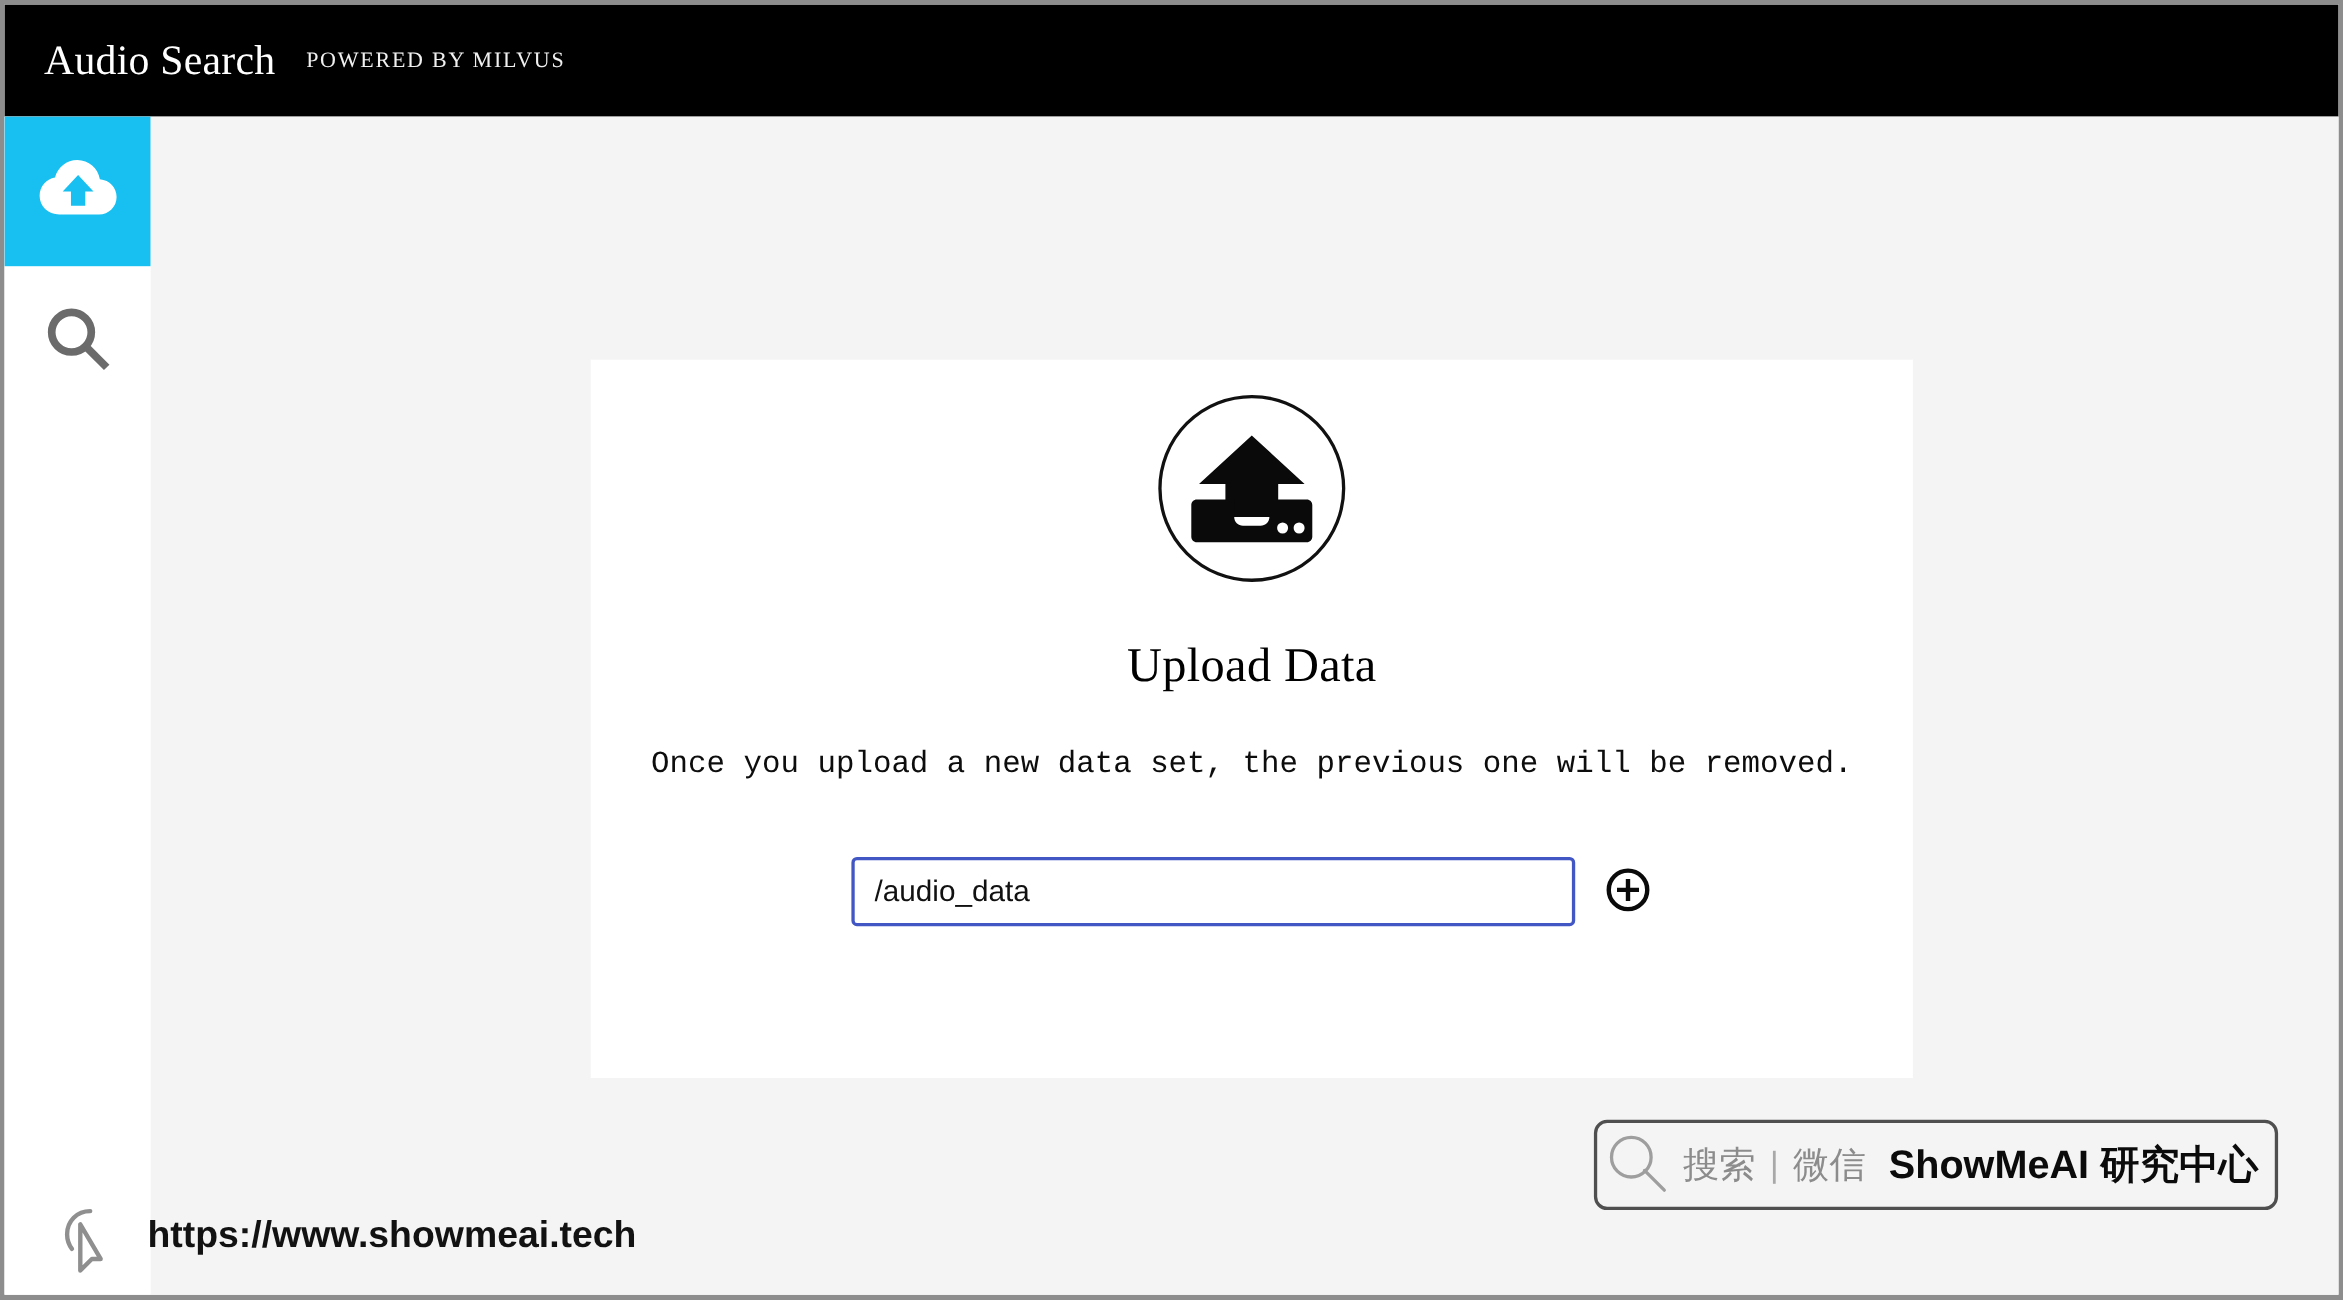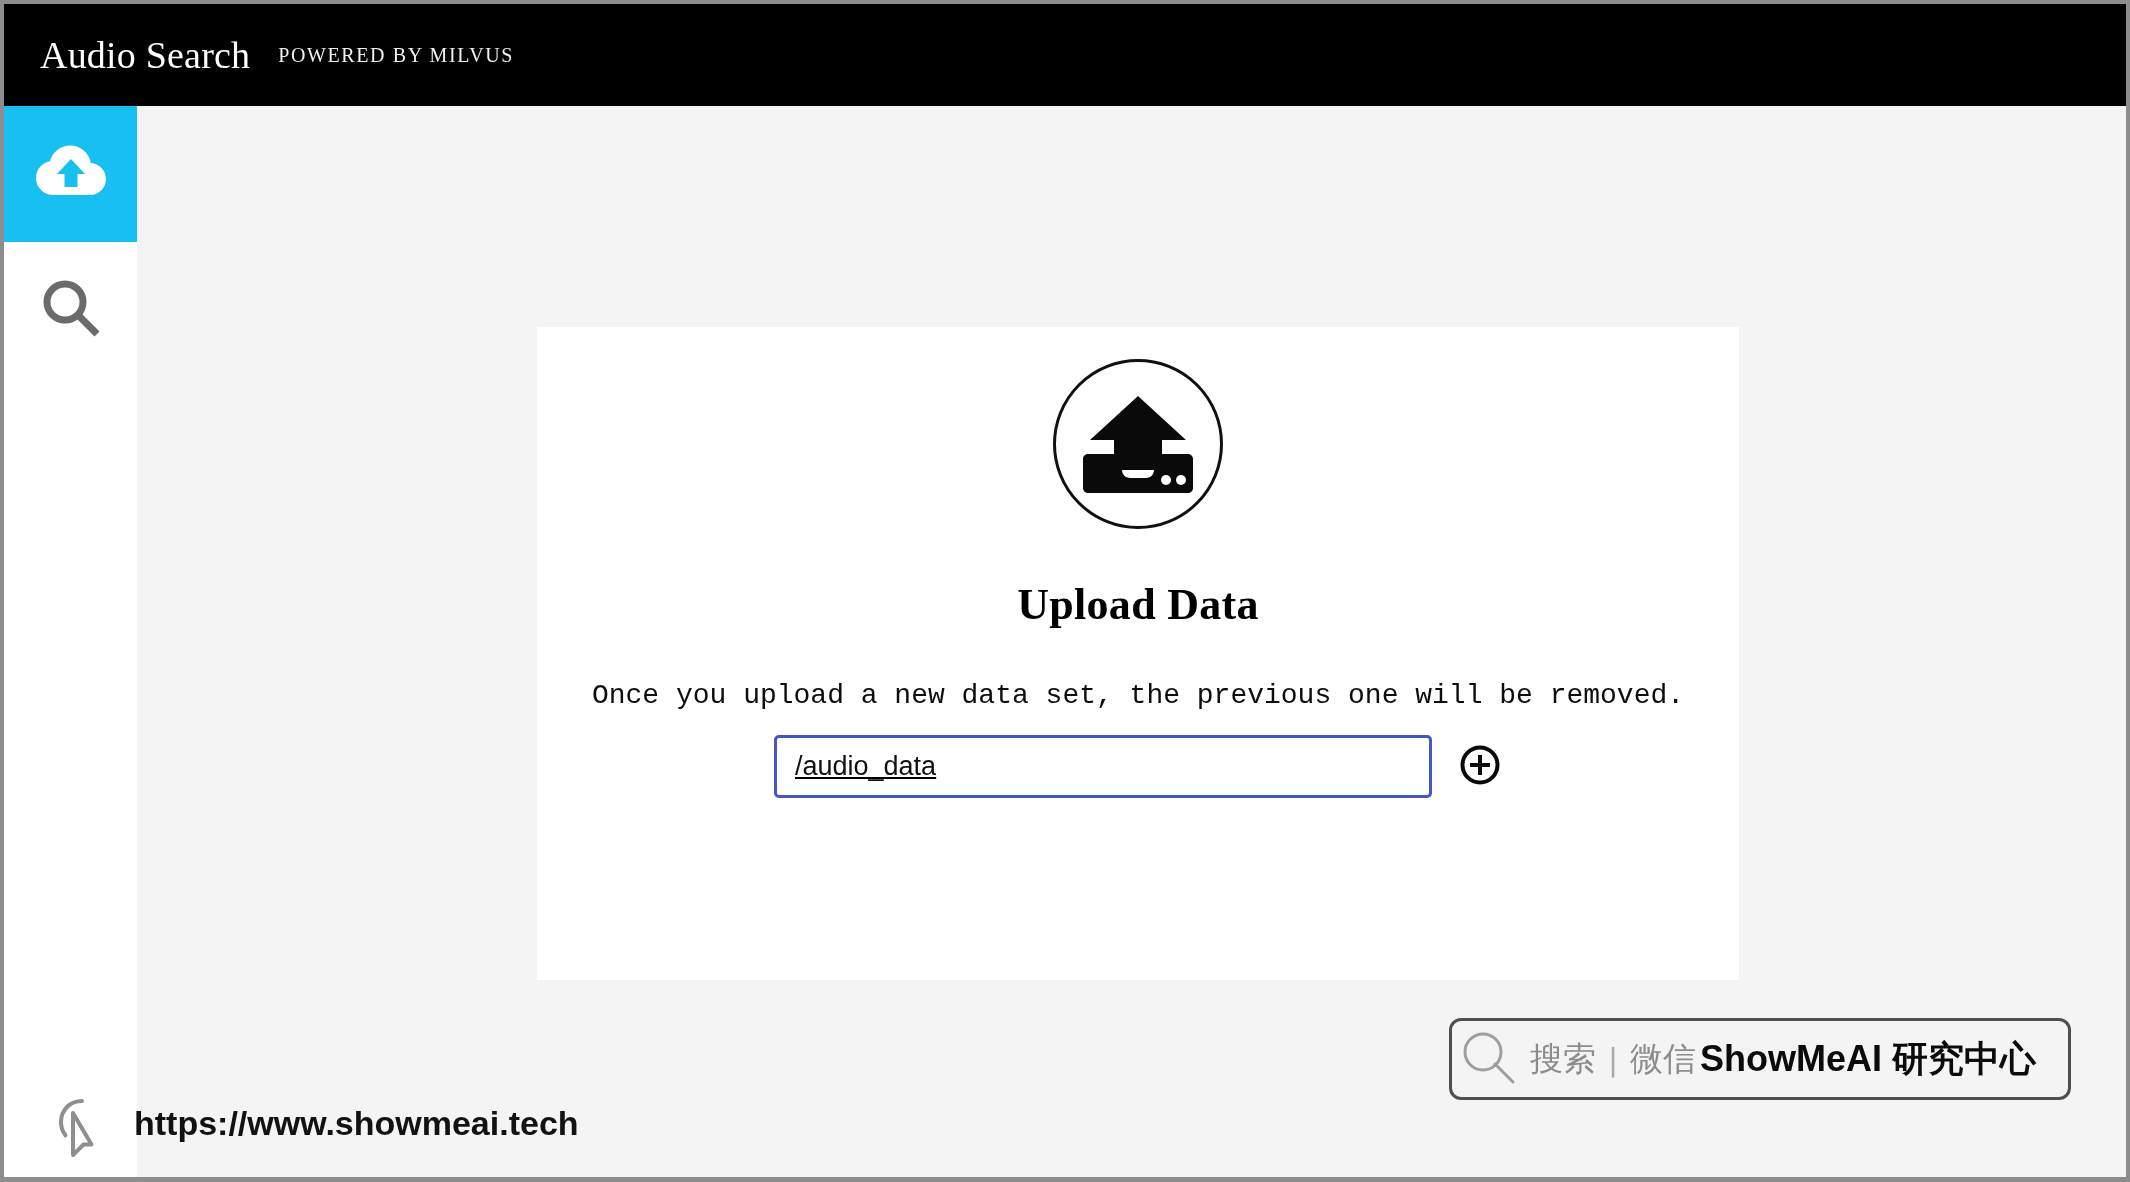--- a/index.html
+++ b/index.html
@@ -108,42 +108,41 @@
     border: 3px solid #111111;
     display: flex;
     align-items: center;
     justify-content: center;
     box-sizing: border-box;
   }
 
   #card-title {
     margin-top: 50px;
     font-family: "Liberation Serif", "DejaVu Serif", serif;
-    font-weight: bold;
+    font-weight: normal;
     font-size: 44px;
     color: #000000;
     letter-spacing: 0.3px;
     text-align: center;
   }
 
   #card-desc {
     margin-top: 50px;
     font-family: Liberation Mono, monospace;
     font-size: 28px;
     color: #0d0d0d;
     text-align: left;
   }
 
   #path-row {
-    margin-top: 24px;
+    margin-top: 68px;
     display: flex;
     align-items: center;
     justify-content: center;
     width: 100%;
-    text-decoration: underline;
   }
 
   #path-input {
     width: 658px;
     height: 63px;
     box-sizing: border-box;
     border: 3px solid #4257c4;
     border-radius: 5px;
     background: #ffffff;
     font-family: "Liberation Sans", "DejaVu Sans", sans-serif;
@@ -199,21 +198,21 @@
     font-family: "DejaVu Sans", "Liberation Sans", sans-serif;
     font-size: 33px;
     color: #8c8c8c;
     white-space: nowrap;
   }
   #wm-brand {
     font-family: "Liberation Sans", "DejaVu Sans", sans-serif;
     font-weight: bold;
     font-size: 36px;
     color: #0b0b0b;
-    margin-left: 4px;
+    margin-left: 21px;
     white-space: nowrap;
   }
 
   
   #cursor-icon {
     position: absolute;
     left: 52px;
     top: 1093px;
   }
   #footer-url {

